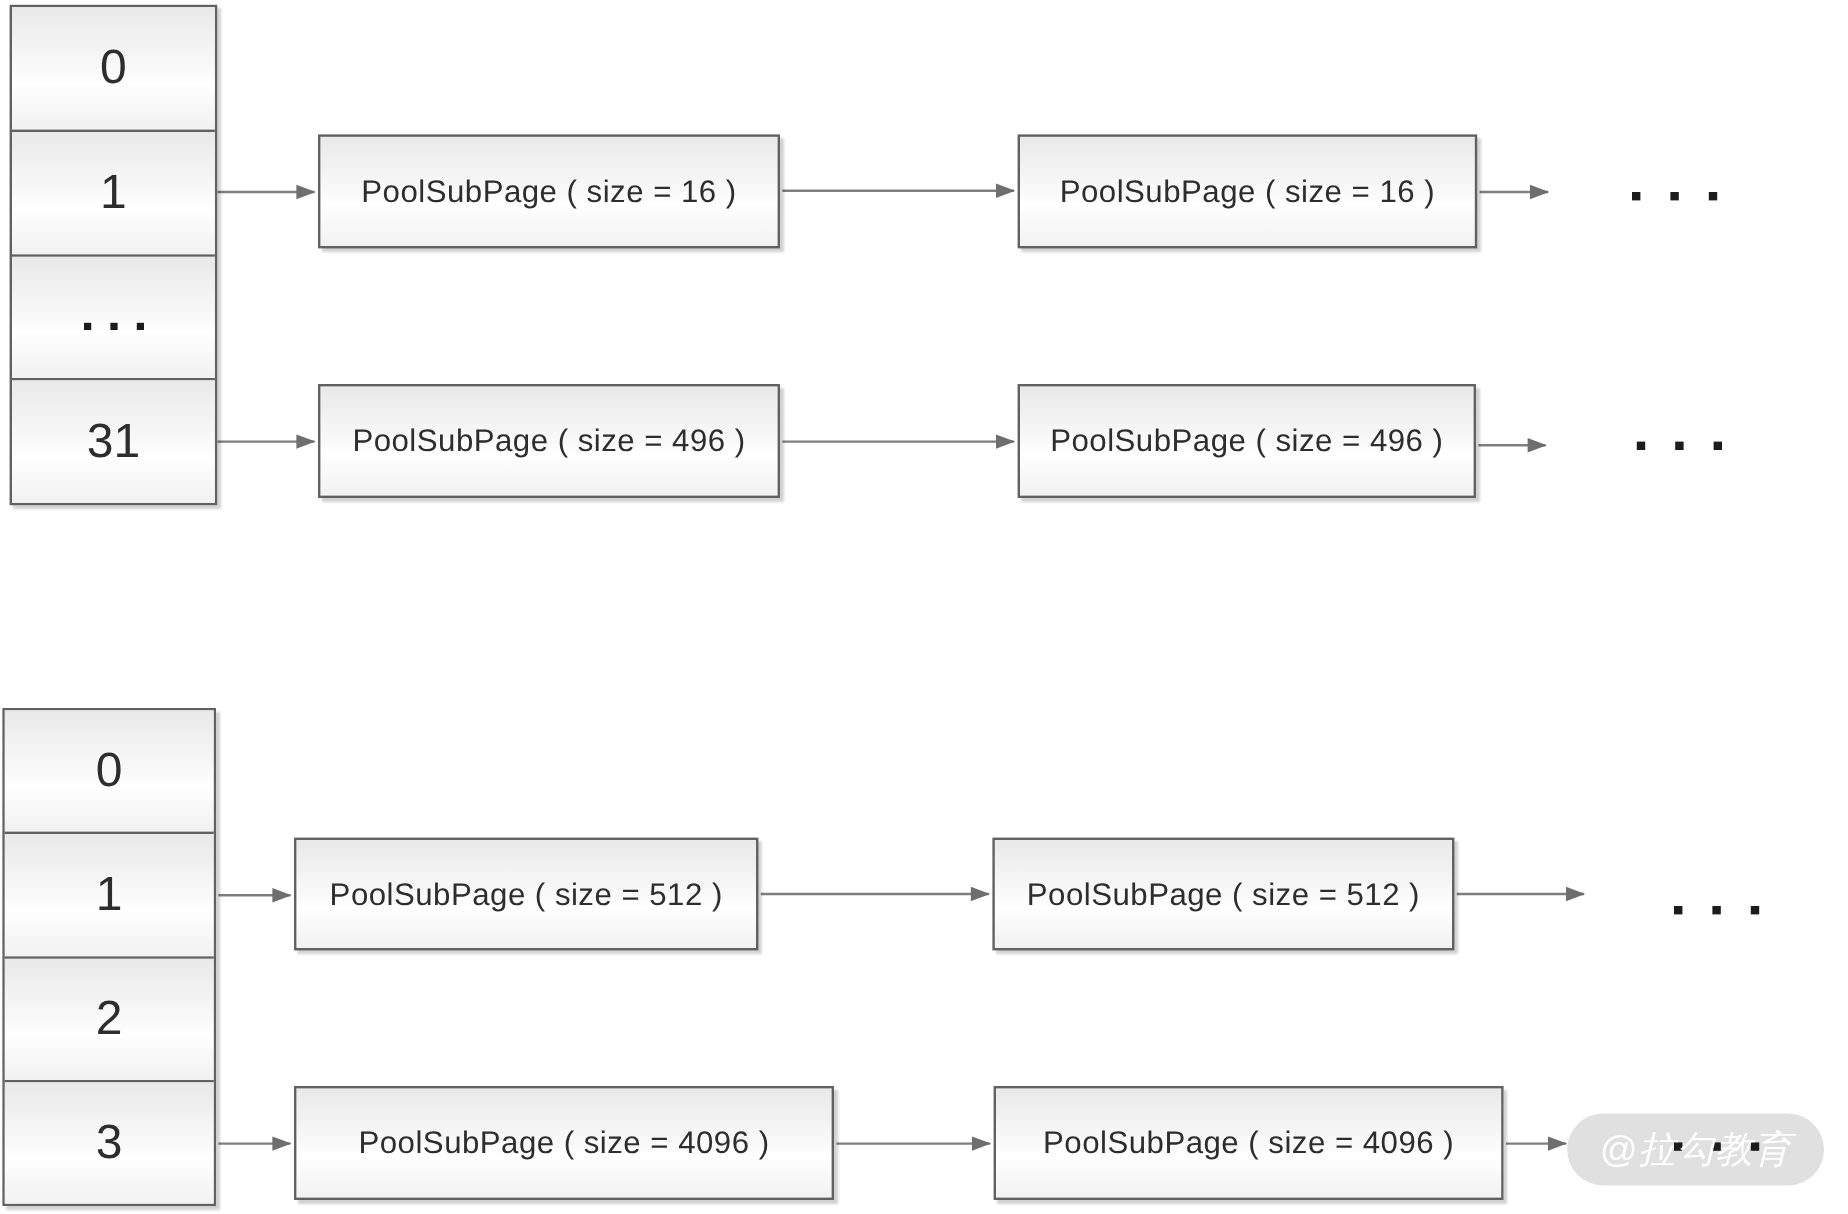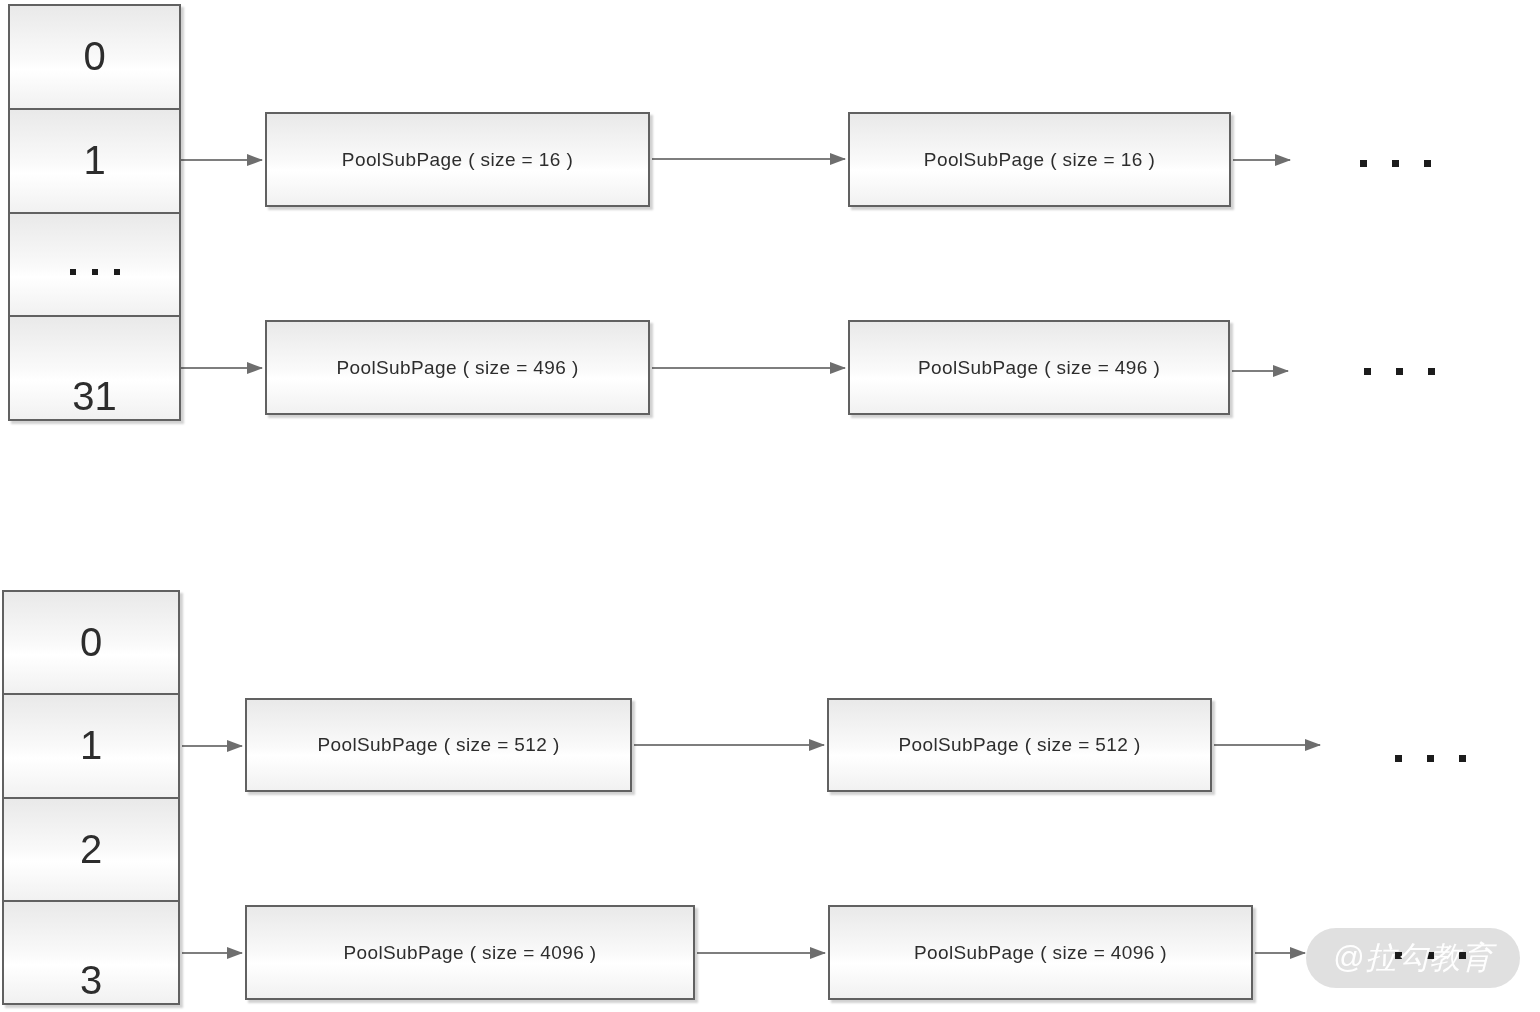--- a/index.html
+++ b/index.html
@@ -15,30 +15,30 @@
     box-shadow:3px 3px 2px rgba(0,0,0,.18);
     display:flex; flex-direction:column; z-index:2;
   }
   .acell {
     flex:1 1 0; box-sizing:border-box;
     border-bottom:2px solid #616161;
     display:flex; align-items:center; justify-content:center;
     font-size:40px; color:#2d2d2d;
     background:linear-gradient(180deg,#e9e9e9 0%,#fafafa 52%,#ffffff 62%,#f1f1f1 100%);
   }
-  .acell:last-child { border-bottom:0;align-items:flex-end; }
+  .acell:last-child { border-bottom:0; }
 
   
   .pbox {
     position:absolute; box-sizing:border-box;
     border:2px solid #616161;
     background:linear-gradient(180deg,#e9e9e9 0%,#fafafa 52%,#ffffff 62%,#f1f1f1 100%);
     box-shadow:3px 3px 2px rgba(0,0,0,.18);
     display:flex; align-items:center; justify-content:center;
-    font-size:19px; letter-spacing:.4px; color:#2d2d2d; z-index:2;
+    font-size:26px; letter-spacing:.4px; color:#2d2d2d; z-index:2;
   }
 
   
   .dots { position:absolute; display:flex; gap:25px; z-index:3; }
   .dots i { display:block; width:7px; height:7px; background:#1c1c1c; }
   .cell-dots { display:flex; gap:16px; transform:translateY(8px); }
   .cell-dots i { display:block; width:6px; height:6px; background:#1c1c1c; }
 
   
   .wires { position:absolute; left:0; top:0; z-index:1; pointer-events:none; }

